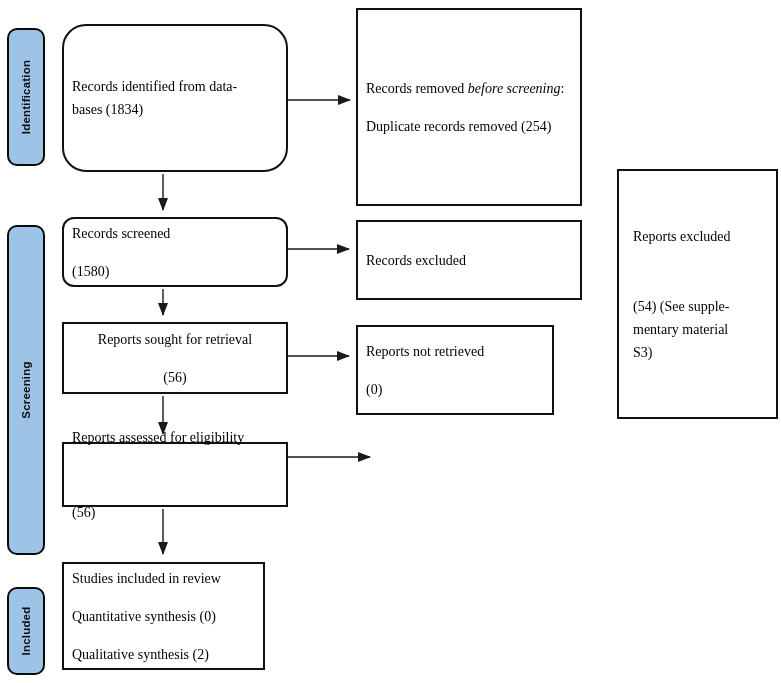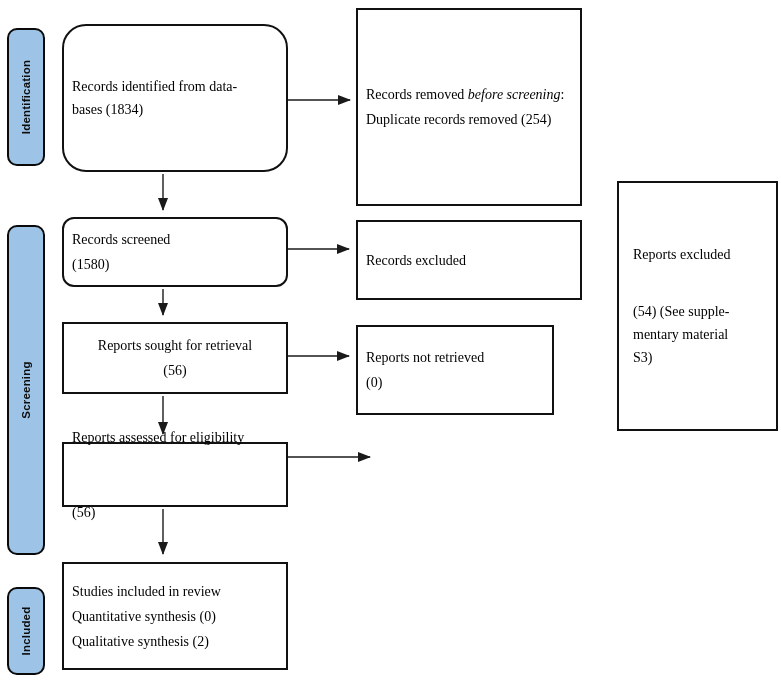--- a/index.html
+++ b/index.html
@@ -45,40 +45,40 @@
     background: #ffffff;
     border: 2px solid #111;
     display: flex;
     flex-direction: column;
     justify-content: center;
     padding: 6px 8px 6px 8px;
     font-size: 14px;
     line-height: 23px;
   }
   .box p { margin: 0; }
-  .box p + p { margin-top: 2px; }
+  .box p + p { margin-top: 15px; }
   .box.tight p + p { margin-top: 8px; }
   .line { display: block; }
   .sans-sm {
     font-family: "Liberation Sans", sans-serif;
     font-size: 12.5px;
     color: #1c1c1c;
   }
   .box p.sans-sm + p.sans-sm, .box p + p.sans-sm { margin-top: 10px; }
 
   #box-records-identified   { left: 62px;  top: 24px;  width: 226px; height: 148px; border-radius: 24px; }
   #box-records-removed      { left: 356px; top: 8px;   width: 226px; height: 198px; }
   #box-records-screened     { left: 62px;  top: 217px; width: 226px; height: 70px; border-radius: 12px; }
   #box-records-excluded     { left: 356px; top: 220px; width: 226px; height: 80px; }
   #box-reports-sought       { left: 62px;  top: 322px; width: 226px; height: 72px; text-align: center; }
   #box-reports-not-retrieved{ left: 356px; top: 325px; width: 198px; height: 90px; }
   #box-reports-assessed     { left: 62px;  top: 442px; width: 226px; height: 65px; gap: 44px; }
-  #box-reports-excluded-supp{ left: 617px; top: 181px; width: 161px; height: 250px; padding-left: 14px; gap: 32px; }
+  #box-reports-excluded-supp{ left: 617px; top: 169px; width: 161px; height: 250px; padding-left: 14px; gap: 32px; }
   #box-reports-excluded-reasons { left: 377px; top: 453px; width: 336px; height: 187px; }
-  #box-studies-included     { left: 62px;  top: 562px; width: 226px; height: 108px; }
+  #box-studies-included     { left: 62px;  top: 562px; width: 203px; height: 108px; }
 
   .arrow-layer {
     position: absolute;
     left: 0; top: 0;
     pointer-events: none;
   }
   .arrow-layer line { stroke: #1a1a1a; stroke-width: 1.4; }
   .arrow-layer marker path { fill: #1a1a1a; }
 </style>
 </head>

